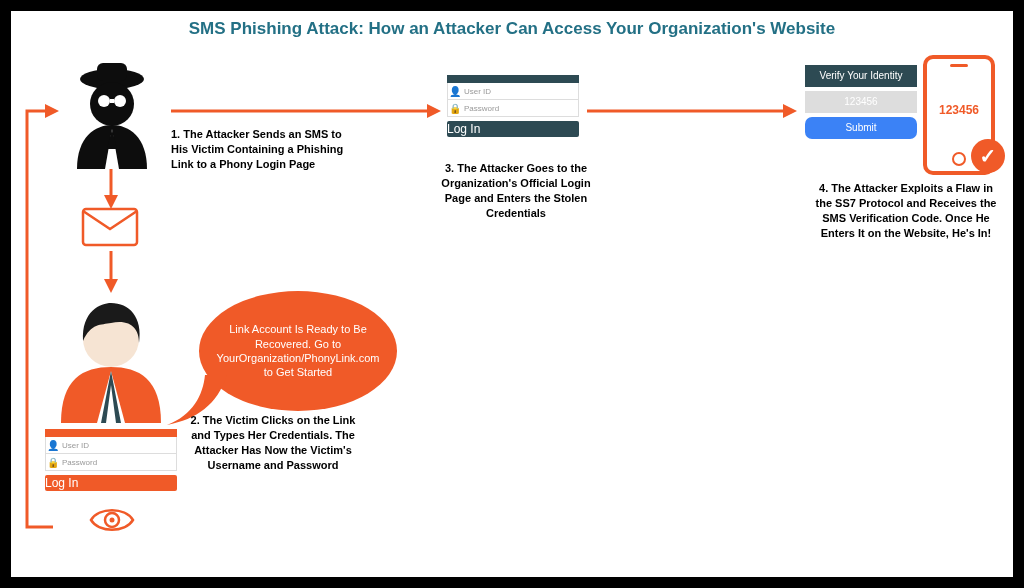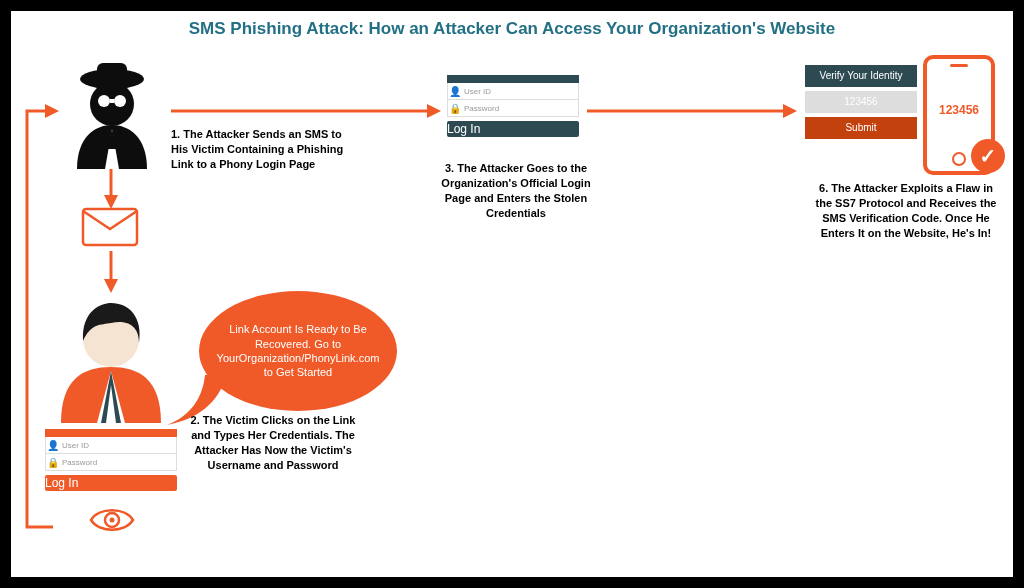--- a/index.html
+++ b/index.html
@@ -18,21 +18,21 @@
   .login .row .ic{width:16px;text-align:center;color:#F05A28;font-size:10px;}
   .login .btn{margin-top:4px;background:#F05A28;color:#fff;text-align:left;font-size:12px;height:16px;line-height:16px;border-radius:2px;}
   .login.dark .btn{background:#2D4A53;}
   
   .bubble{position:absolute;background:#F05A28;color:#fff;font-size:11px;text-align:center;border-radius:50%;display:flex;align-items:center;justify-content:center;padding:14px;line-height:1.3;}
   
   .verify-panel{position:absolute;width:112px;}
   .verify-panel .vrow{height:22px;line-height:22px;text-align:center;font-size:10px;color:#fff;margin-bottom:4px;}
   .vhead{background:#2D4A53;}
   .vcode{background:#ddd;color:#555;}
-  .vsub{background:#c2410c;}
+  .vsub{background:#3b82f6;border-radius:7px;}
   
   .phone{position:absolute;width:64px;height:112px;border:4px solid #F05A28;border-radius:10px;background:#fff;}
   .phone .spk{position:absolute;top:5px;left:50%;transform:translateX(-50%);width:18px;height:3px;background:#F05A28;border-radius:2px;}
   .phone .home{position:absolute;bottom:5px;left:50%;transform:translateX(-50%);width:10px;height:10px;border:2px solid #F05A28;border-radius:50%;}
   .phone .code{position:absolute;top:44px;left:0;right:0;text-align:center;color:#F05A28;font-size:12px;font-weight:700;}
   .check-badge{position:absolute;width:34px;height:34px;background:#F05A28;border-radius:50%;color:#fff;font-size:20px;font-weight:700;display:flex;align-items:center;justify-content:center;}
 </style>
 </head>
 <body>
 
@@ -83,21 +83,21 @@
 
     <div class="phone" style="left:912px;top:44px;">
       <div class="spk"></div>
       <div class="code">123456</div>
       <div class="home"></div>
     </div>
     <div class="check-badge" style="left:960px;top:128px;">✓</div>
 
     <div class="step" style="left:160px;top:116px;width:180px;text-align:left;">1. The Attacker Sends an SMS to His Victim Containing a Phishing Link to a Phony Login Page</div>
     <div class="step" style="left:420px;top:150px;width:170px;">3. The Attacker Goes to the Organization's Official Login Page and Enters the Stolen Credentials</div>
-    <div class="step" style="left:800px;top:170px;width:190px;">6. The Attacker Exploits a Flaw in the SS7 Protocol and Receives the SMS Verification Code. Once He Enters It on the Website, He's In!</div>
+    <div class="step" style="left:800px;top:170px;width:190px;">4. The Attacker Exploits a Flaw in the SS7 Protocol and Receives the SMS Verification Code. Once He Enters It on the Website, He's In!</div>
 
     <svg class="arrow" style="left:90px;top:158px;width:20px;height:40px;" viewBox="0 0 20 40">
       <line class="arrow-line" x1="10" y1="0" x2="10" y2="26"></line>
       <polygon class="arrow-head" points="3,26 10,40 17,26"></polygon>
     </svg>
 
     <svg class="icon" style="left:70px;top:196px;width:58px;height:40px;" viewBox="0 0 58 40">
       <rect x="2" y="2" width="54" height="36" rx="3" fill="none" stroke="#F05A28" stroke-width="2.5"></rect>
       <polyline points="2,4 29,22 56,4" fill="none" stroke="#F05A28" stroke-width="2.5"></polyline>
     </svg>

